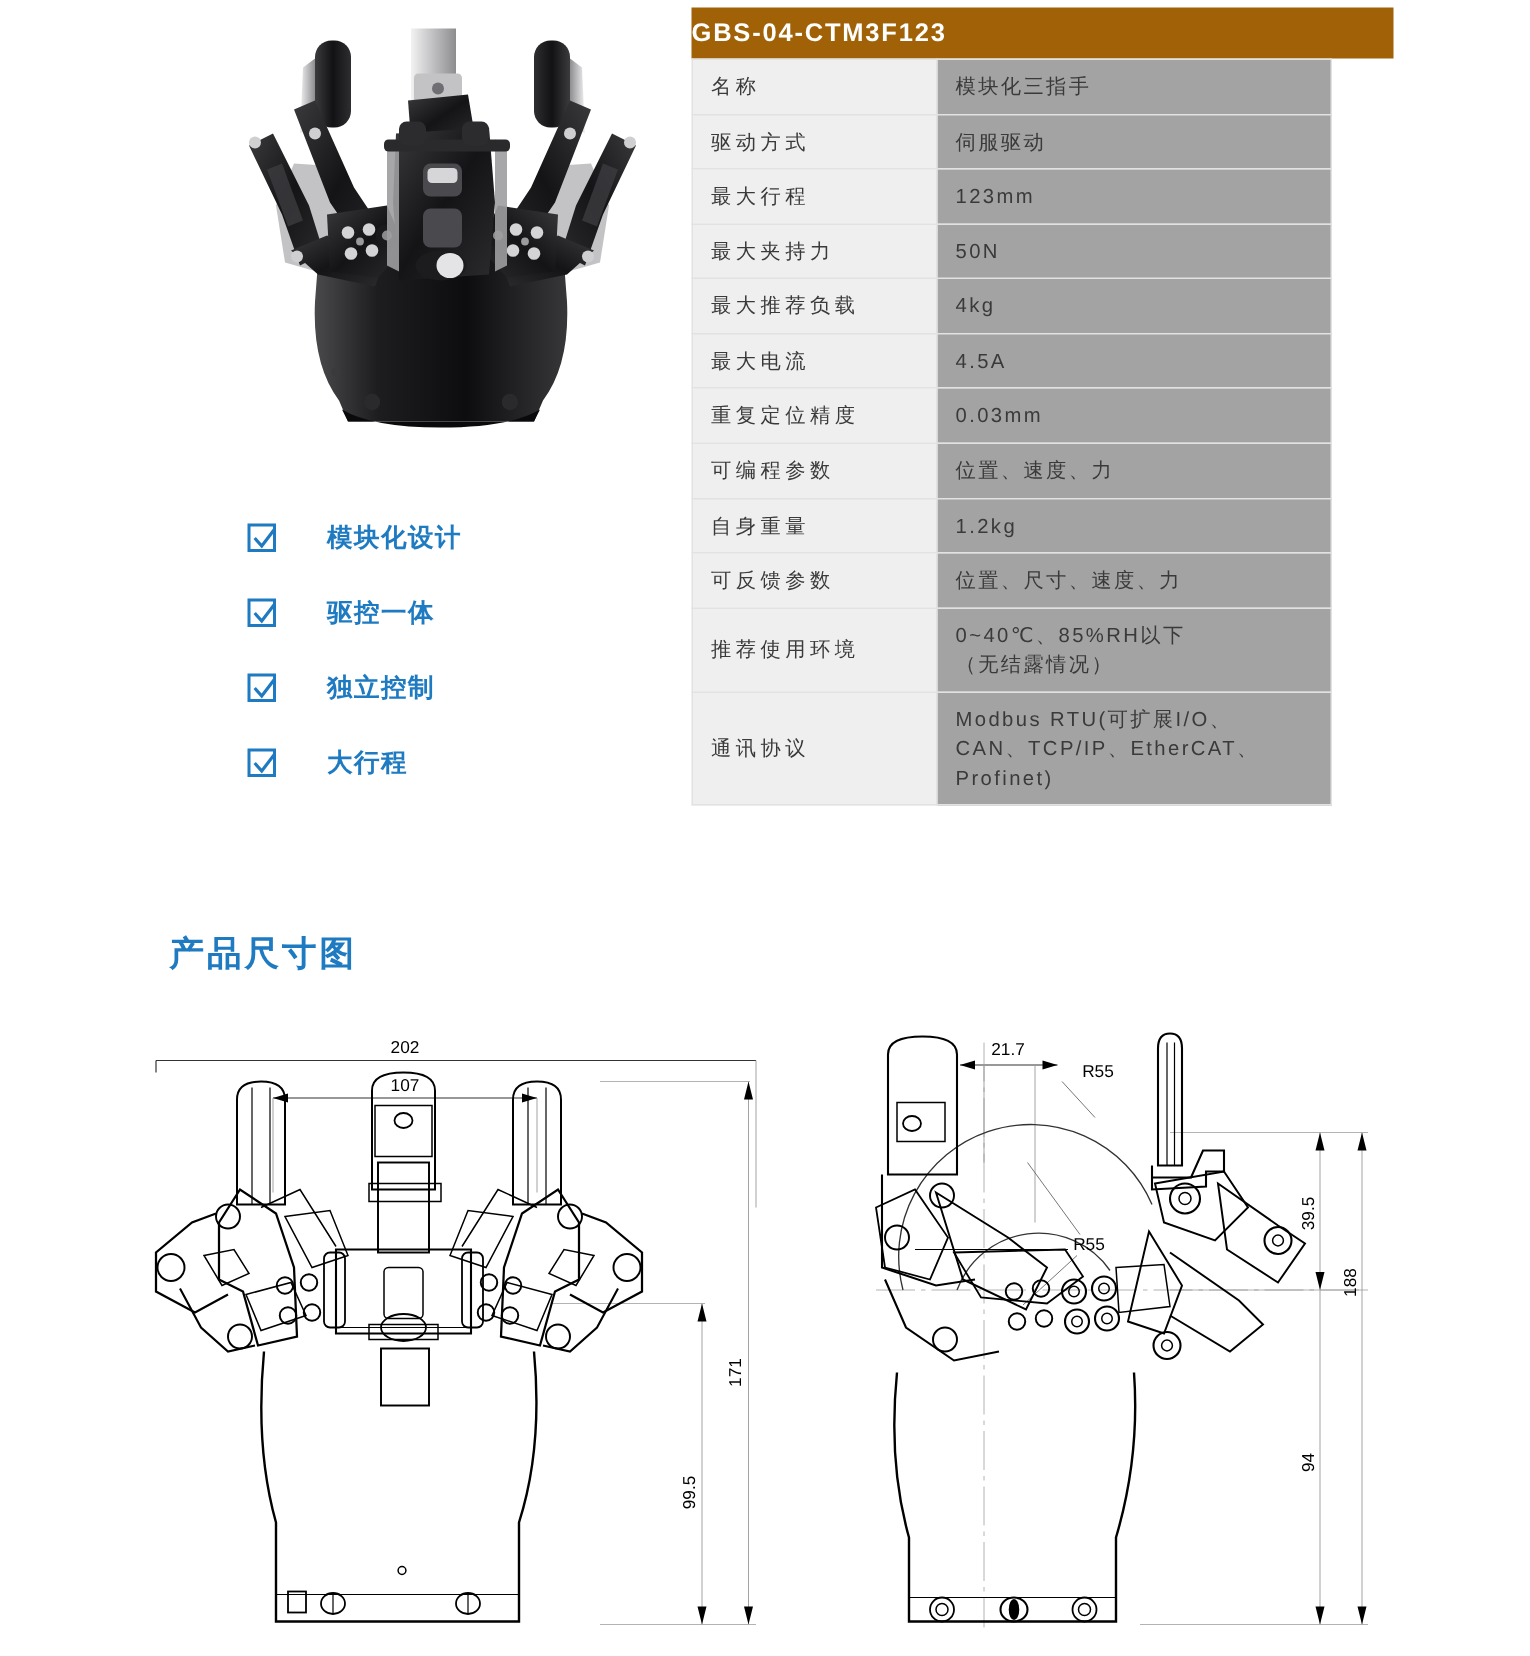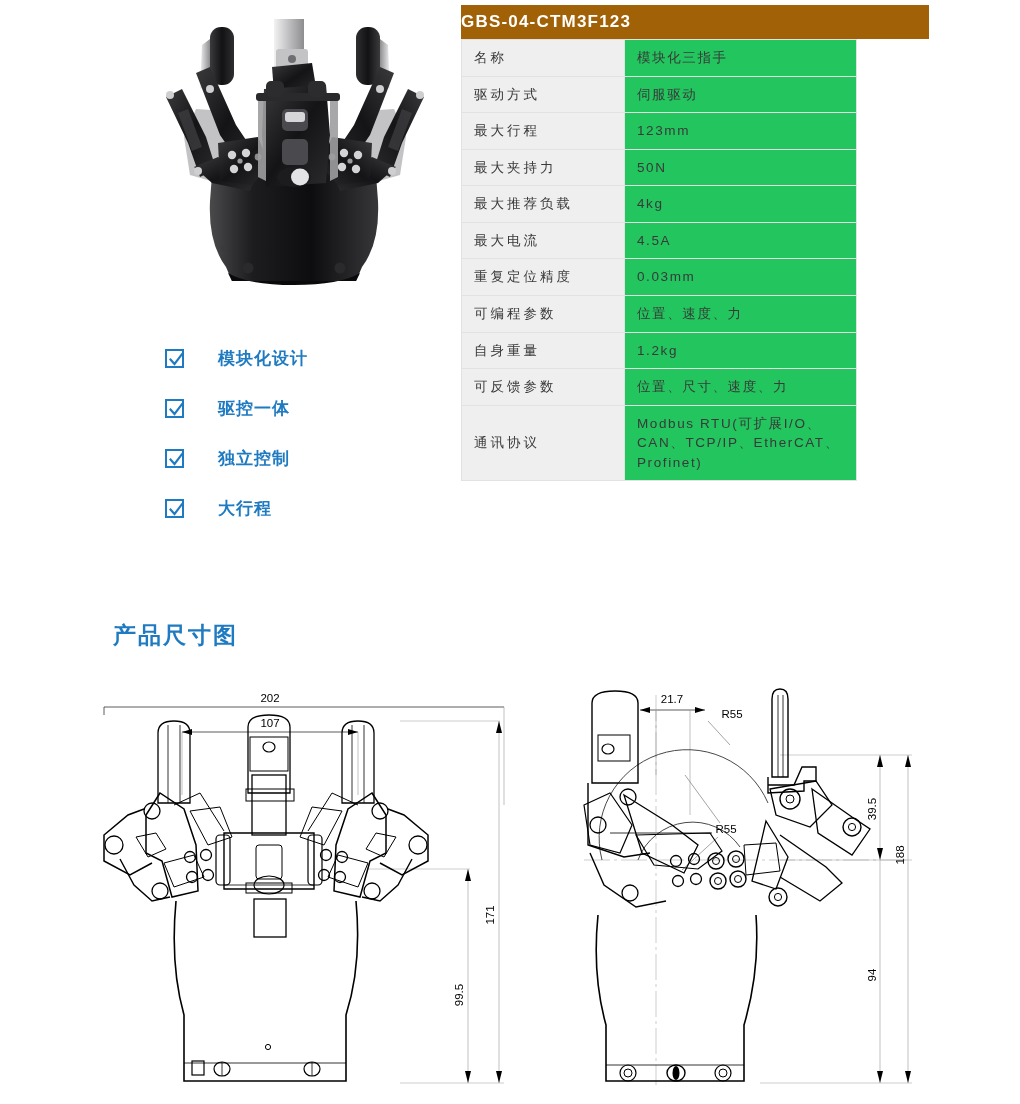--- a/index.html
+++ b/index.html
@@ -61,41 +61,41 @@
     background: #a16207;
     color: #ffffff;
     font-size: 17px;
     font-weight: bold;
     letter-spacing: 1.2px;
     text-align: left;
     line-height: 34px;
     height: 34px;
   }
   table#spec-table {
-    width: 396px;
+    width: 427px;
     border-collapse: collapse;
     table-layout: fixed;
   }
   table#spec-table td {
     border: 1px solid #e2e2e2;
     font-size: 13.5px;
     color: #3a3a3a;
     padding: 8px 12px;
     vertical-align: middle;
     line-height: 1.45;
   }
   td.spec-key {
     width: 163px;
     background: #efefef;
     letter-spacing: 3px;
     padding-left: 22px;
     color: #3a3a3a;
   }
   td.spec-val {
-    background: #22c55e;
+    background: #a3a3a3;
     letter-spacing: 1.6px;
     padding-left: 16px;
   }
   td.spec-val .vline { display: block; }
 
   
   #dim-title {
     position: absolute; left: 113px; top: 620px;
     font-size: 23px; font-weight: bold;
     color: #1f7bc1; letter-spacing: 2px;
@@ -317,20 +317,27 @@
                 <span class="vline">1.2kg</span>
               </td>
             </tr>
             <tr>
               <td class="spec-key">可反馈参数</td>
               <td class="spec-val">
                 <span class="vline">位置、尺寸、速度、力</span>
               </td>
             </tr>
             <tr>
+              <td class="spec-key">推荐使用环境</td>
+              <td class="spec-val">
+                <span class="vline">0~40℃、85%RH以下</span>
+                <span class="vline">（无结露情况）</span>
+              </td>
+            </tr>
+            <tr>
               <td class="spec-key">通讯协议</td>
               <td class="spec-val">
                 <span class="vline">Modbus RTU(可扩展I/O、</span>
                 <span class="vline">CAN、TCP/IP、EtherCAT、</span>
                 <span class="vline">Profinet)</span>
               </td>
             </tr>
           </tbody>
       </table>
     </div>

